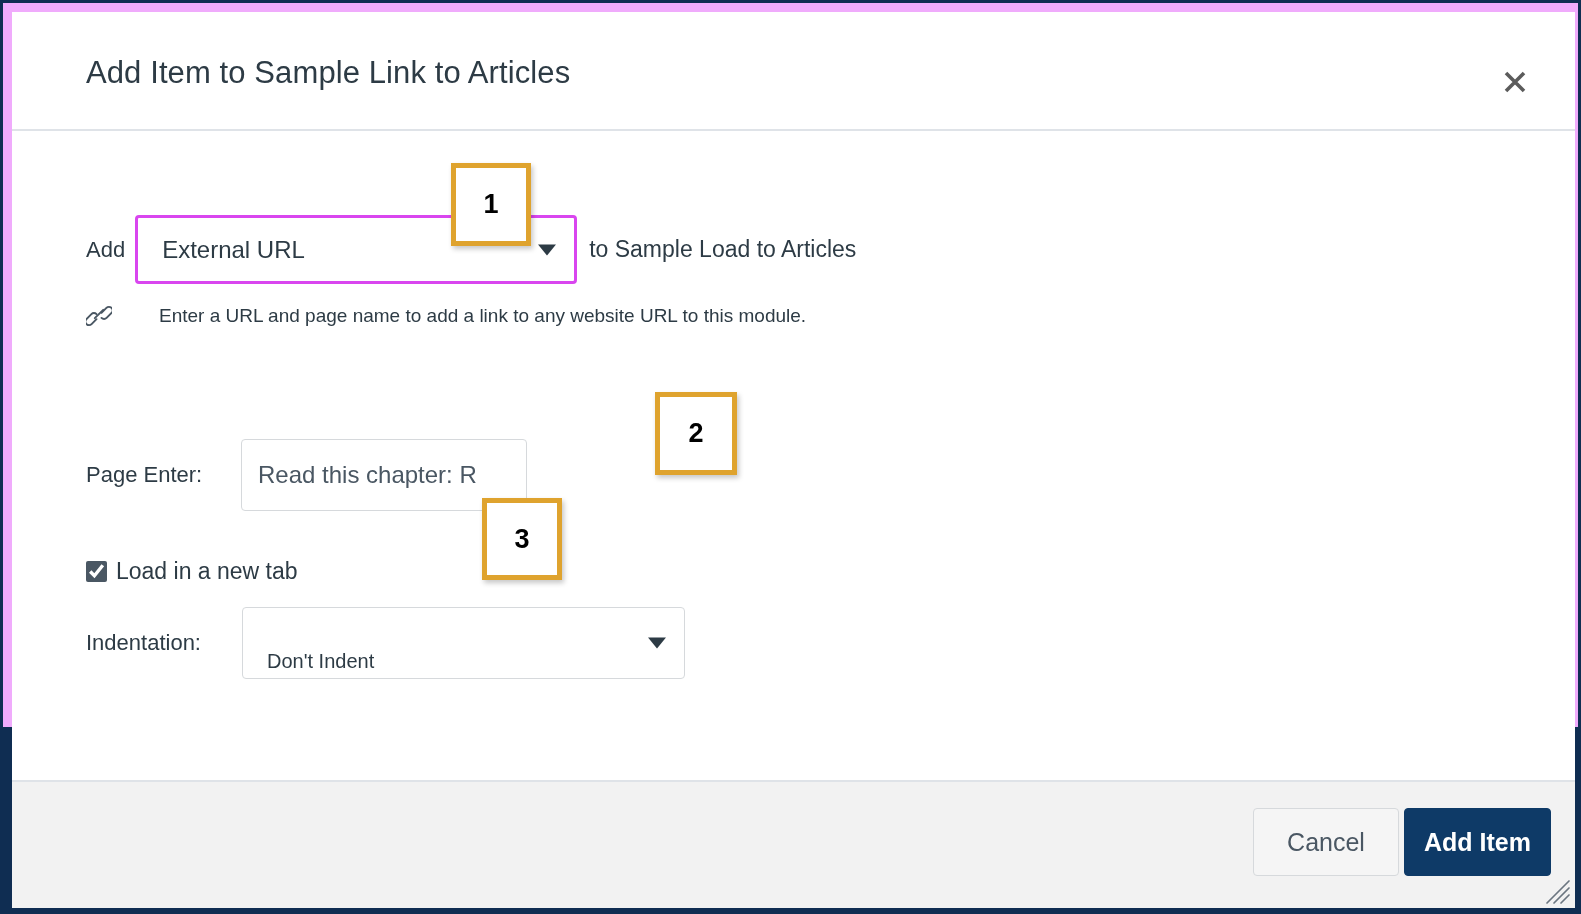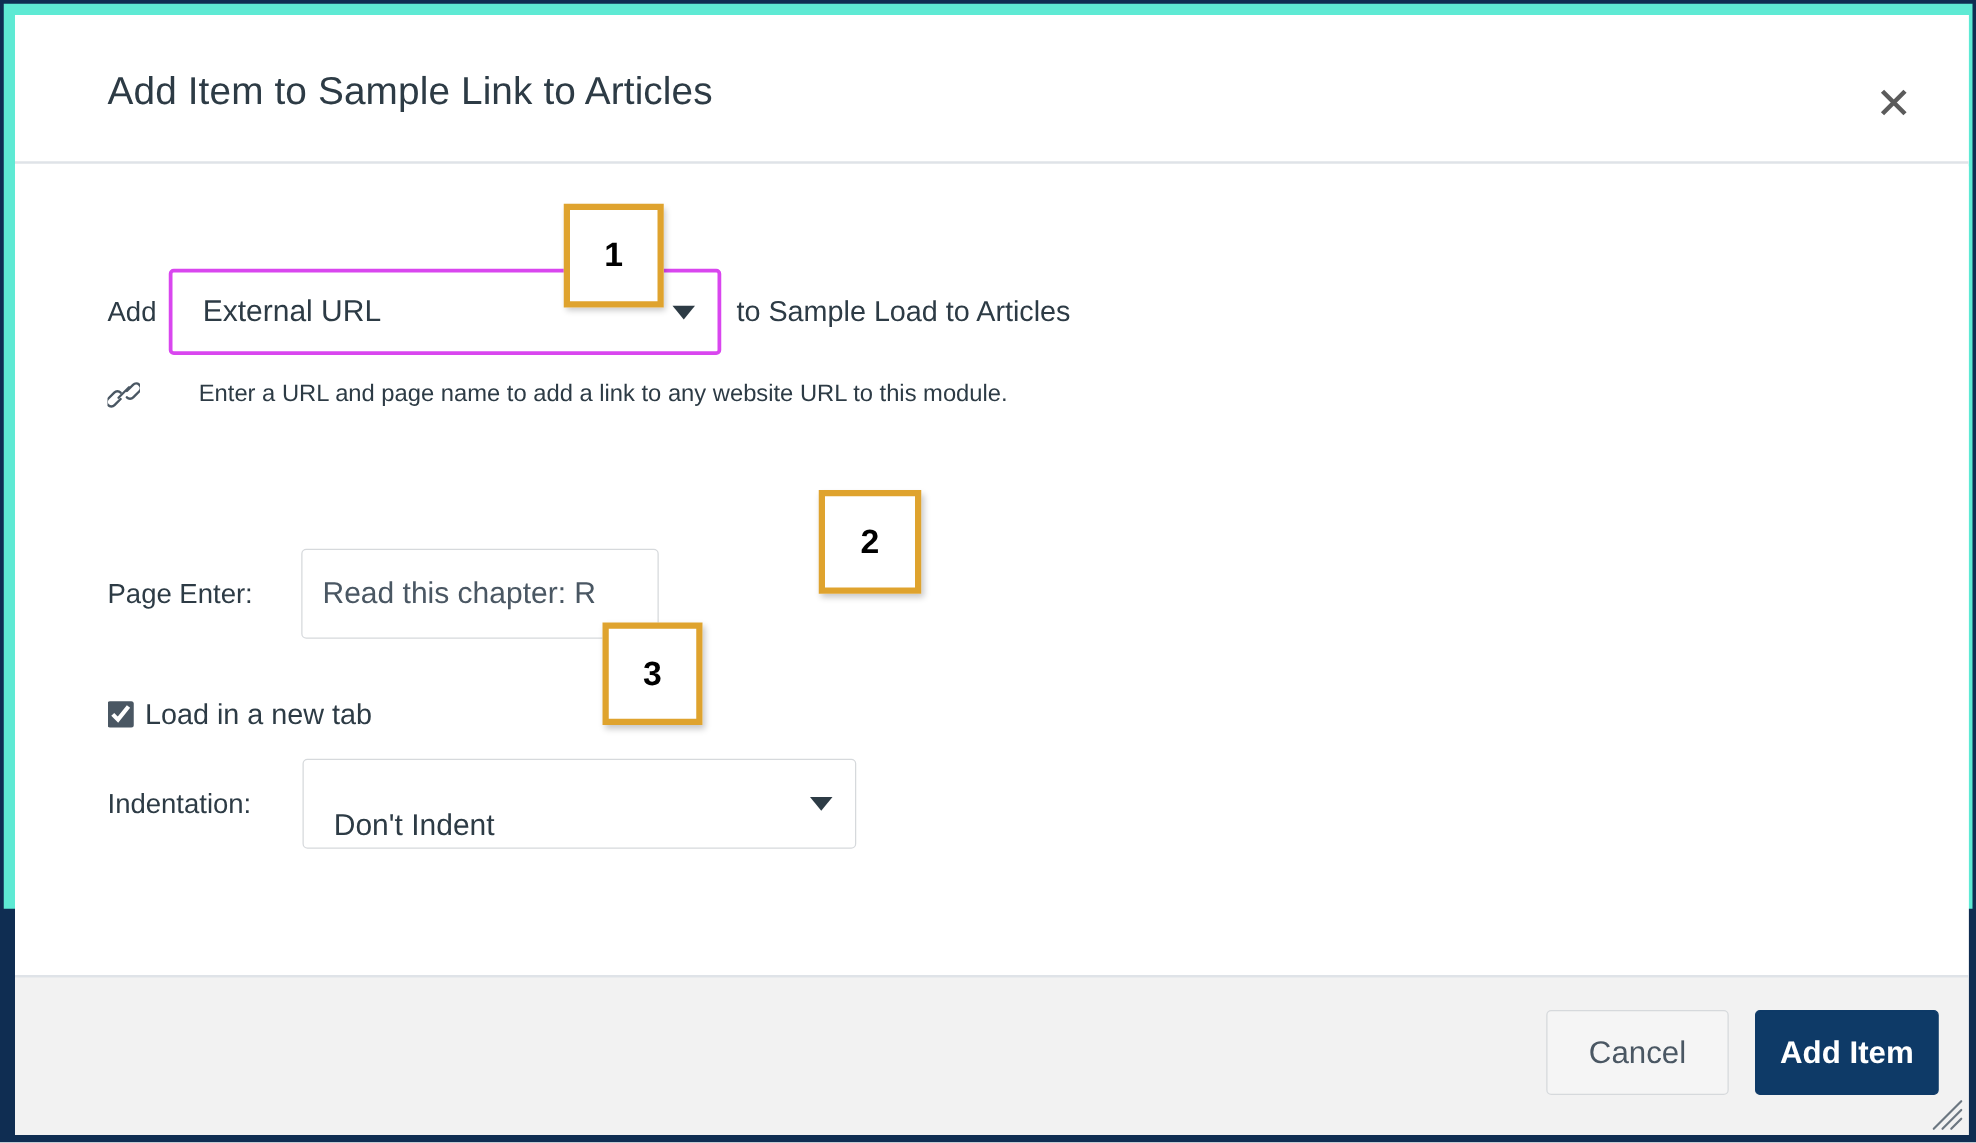--- a/index.html
+++ b/index.html
@@ -18,21 +18,21 @@
     height: 914px;
     box-sizing: border-box;
     background: #0f2d52;            
     overflow: hidden;
   }
   #black-frame {
     position: absolute;
     left: 3px;  top: 3px;
     width: 1575px;  height: 724px;
     box-sizing: border-box;
-    background: #5eead4;
+    background: #f0abfc;
   }
 
   
   #dialog {
     position: absolute;
     left: 9px;  top: 9px;
     width: 1563px;  height: 896px;
     box-sizing: border-box;
     background: #ffffff;
     overflow: hidden;
@@ -189,41 +189,41 @@
     height: 72px;
     box-sizing: border-box;
     border: 1px solid #d6d9dc;
     border-radius: 4px;
     background: #ffffff;
     display: flex;
     align-items: center;
     cursor: pointer;
   }
   #indent-select-value {
-    font-size: 24px;
+    font-size: 20px;
     color: #2d3b45;
     padding-left: 24px;
     white-space: nowrap;
     margin-top: 36px;
   }
 
   
   #dialog-footer {
     position: absolute;
     left: 0;
     bottom: 0;
     width: 100%;
     height: 128px;
     box-sizing: border-box;
     background: #f2f2f2;
     border-top: 2px solid #dfe3e8;
   }
   #cancel-button {
     position: absolute;
-    right: 192px;
+    right: 176px;
     top: 26px;
     width: 146px;
     height: 68px;
     box-sizing: border-box;
     background: #f5f5f5;
     border: 1px solid #d6d9dc;
     border-radius: 4px;
     font-family: "Liberation Sans", sans-serif;
     font-size: 25px;
     color: #4a5763;

